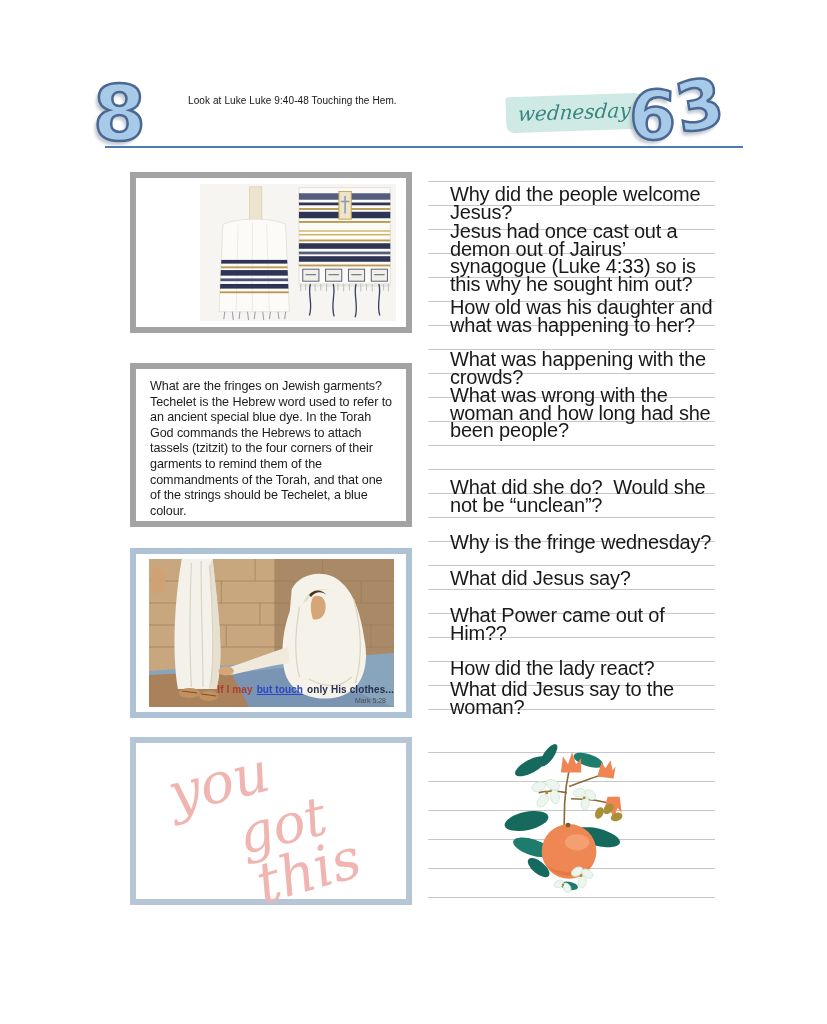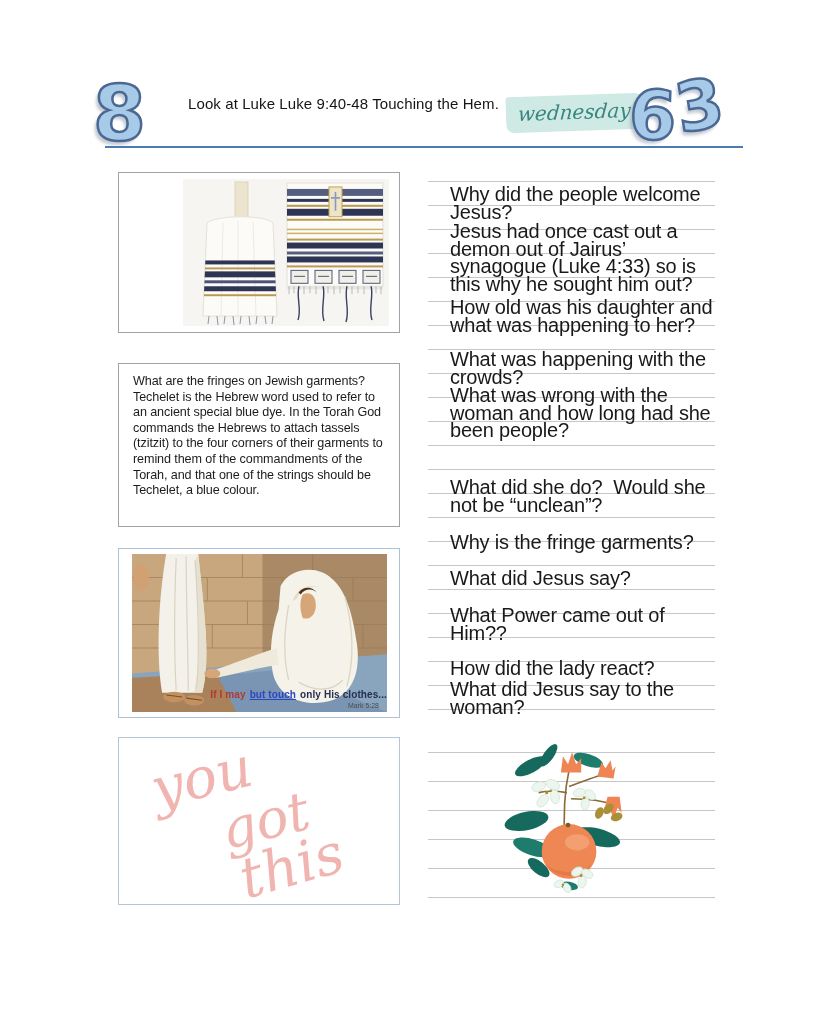--- a/index.html
+++ b/index.html
@@ -12,41 +12,41 @@
   .bubble {
     position:absolute; line-height:1; font-family:"DejaVu Sans", sans-serif;
     font-weight:bold; color:#a8cae9;
     -webkit-text-stroke:2.5px #4a6892;
     text-shadow:-3px 4px 3px rgba(125,138,160,0.45);
   }
   .num8 { left:93px;  top:76px; font-size:76px; }
   .num6 { left:629px; top:82px; font-size:68px; transform:rotate(2deg); }
   .num3 { left:676px; top:72px; font-size:68px; transform:rotate(-10deg); }
   .lesson-title {
-    position:absolute; left:188px; top:95px; font-size:15px; color:#151515;
+    position:absolute; left:188px; top:95px; font-size:10px; color:#151515;
     letter-spacing:0.1px;
   }
   .day-wrap { position:absolute; left:506px; top:95px; }
   .day-highlight {
     display:inline-block; background:#cfe9e5; padding:5px 12px 7px 12px;
     transform:rotate(-2deg); border-radius:3px 8px 4px 8px;
   }
   .day-text {
     display:inline-block; font-family:"DejaVu Serif", serif; font-style:italic;
     font-size:20px; color:#37867f; transform:skewX(-6deg);
   }
   .header-rule {
     position:absolute; left:105px; top:146px; width:638px; height:2px;
     background:#4d7ab2;
   }
 
   
   .box {
-    position:absolute; left:118px; width:282px; background:#ffffff;
-    border:1px solid #a3a3a3; box-sizing:border-box;
+    position:absolute; left:130px; width:282px; background:#ffffff;
+    border:6px solid #a3a3a3; box-sizing:border-box;
   }
   .tallit-box   { top:172px; height:161px; }
   .info-box     { top:363px; height:164px; padding:10px 14px; }
   .painting-box { top:548px; height:170px; border-color:#aec2d6; }
   .motiv-box    { top:737px; height:168px; border-color:#b6c6d7; }
 
   .info-text {
     font-size:12.6px; line-height:15.6px; color:#1c1c1c; letter-spacing:-0.1px;
   }
 
@@ -214,21 +214,21 @@
     <span class="motiv-word motiv-this">this</span>
   </div>
 
   <div class="lined questions-block">
     <div class="q" style="top:28px">Why did the people welcome Jesus?</div>
     <div class="q" style="top:65px">Jesus had once cast out a demon out of Jairus’ synagogue (Luke 4:33) so is this why he sought him out?</div>
     <div class="q" style="top:141px">How old was his daughter and what was happening to her?</div>
     <div class="q" style="top:193px">What was happening with the crowds?</div>
     <div class="q" style="top:229px">What was wrong with the woman and how long had she been people?</div>
     <div class="q" style="top:321px">What did she do?  Would she not be “unclean”?</div>
-    <div class="q" style="top:376px">Why is the fringe garments?</div>
+    <div class="q" style="top:376px">Why is the fringe wednesday?</div>
     <div class="q" style="top:412px">What did Jesus say?</div>
     <div class="q" style="top:449px">What Power came out of Him??</div>
     <div class="q" style="top:502px">How did the lady react?</div>
     <div class="q" style="top:523px">What did Jesus say to the woman?</div>
   </div>
 
   <div class="lined notes-block">
     <div class="flower-wrap">
       <svg viewBox="0 0 152 158" width="100%" height="100%">
         <path d="M74,100 C72,70 74,48 78,30 M78,46 C94,40 104,36 112,34 M80,58 C98,58 112,60 122,64 M76,52 C64,50 56,50 48,52" stroke="#8a6a38" stroke-width="1.6" fill="none"></path>

